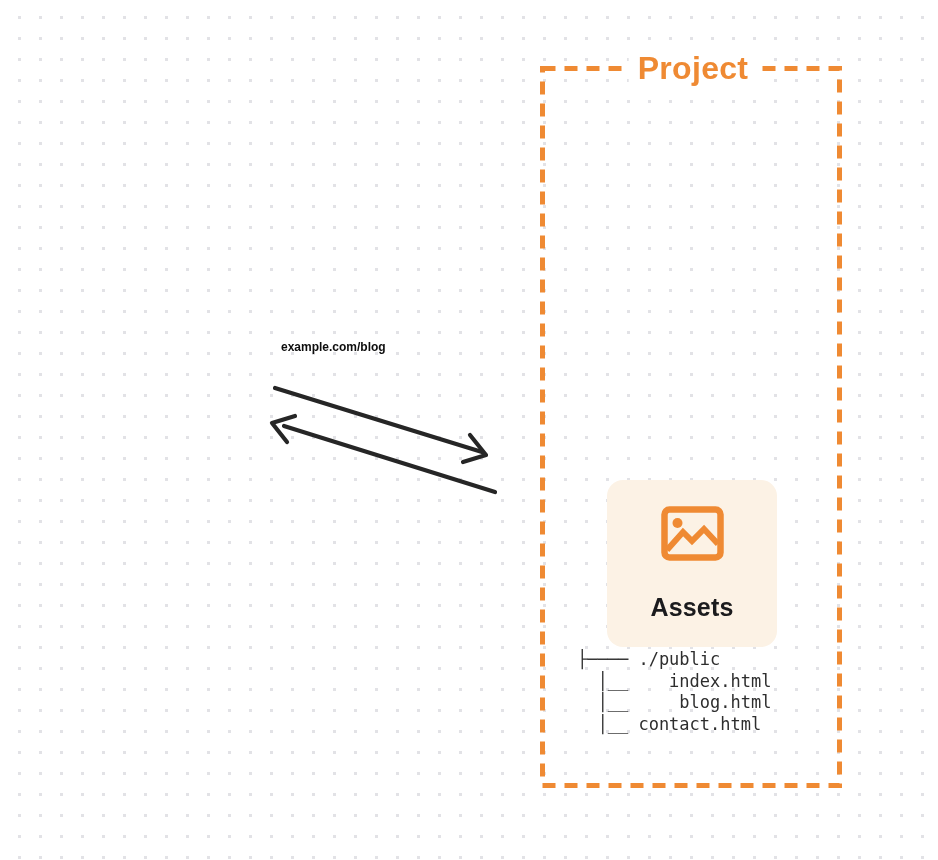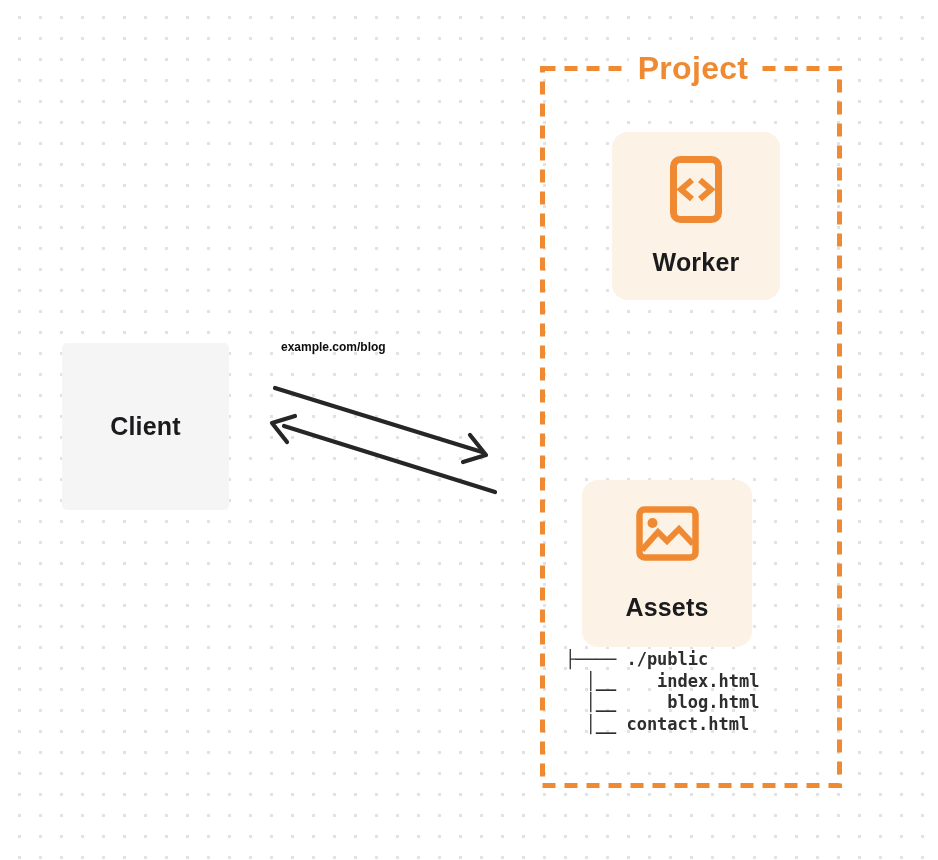--- a/index.html
+++ b/index.html
@@ -42,44 +42,44 @@
     white-space:nowrap;
   }
   .card{
     position:absolute;
     display:flex;flex-direction:column;
     align-items:center;justify-content:center;
     background:var(--card-bg);
     border-radius:16px;
   }
   .worker-card{left:612px;top:132px;width:168px;height:168px;gap:25px;}
-  .assets-card{left:582px;top:480px;width:170px;height:167px;gap:32px;}
+  .assets-card{left:607px;top:480px;width:170px;height:167px;gap:32px;}
   .card-label{
     font-size:25px;font-weight:bold;color:var(--ink);
     letter-spacing:.2px;
   }
   .client-card{
     position:absolute;
     left:62px;top:343px;width:167px;height:167px;
     background:var(--client-bg);
     border-radius:5px;
     display:flex;align-items:center;justify-content:center;
   }
   .request-label{
     position:absolute;
     left:281px;top:340px;
     font-size:12px;font-weight:bold;color:#0d0d0d;
     white-space:nowrap;
   }
   .file-tree{
     position:absolute;
-    left:565px;top:649px;
+    left:577px;top:649px;
     font-family:"DejaVu Sans Mono","Liberation Mono",monospace;
     font-size:17px;line-height:21.5px;
-    font-weight:700;
+    font-weight:400;
     color:var(--tree-ink);
     white-space:pre;
   }
   .icon-svg{display:block;}
 </style>
 </head>
 <body>
 
 <div class="canvas">
 
@@ -93,42 +93,31 @@
     </g>
 
     <g stroke="var(--arrow)" stroke-width="4.2" fill="none" stroke-linecap="round" stroke-linejoin="round">
       <path d="M495,492 L284,426"></path>
       <path d="M287,442 L272,423 L295,416"></path>
     </g>
   </svg>
 
   <div class="project-label">Project</div>
 
-  <div class="card worker-card">
-    <svg class="icon-svg" width="52" height="67" viewBox="0 0 52 67" xmlns="http://www.w3.org/2000/svg">
-      <rect x="3.5" y="3.5" width="45" height="60" rx="7" fill="none" stroke="var(--accent)" stroke-width="7"></rect>
-      <polyline points="22,24 11,33.5 22,43" fill="none" stroke="var(--accent)" stroke-width="6" stroke-linecap="butt" stroke-linejoin="miter"></polyline>
-      <polyline points="30,24 41,33.5 30,43" fill="none" stroke="var(--accent)" stroke-width="6" stroke-linecap="butt" stroke-linejoin="miter"></polyline>
-    </svg>
-    <div class="card-label">Worker</div>
-  </div>
 
   <div class="card assets-card">
     <svg class="icon-svg" width="63" height="55" viewBox="0 0 63 55" xmlns="http://www.w3.org/2000/svg">
       <rect x="3.5" y="3.5" width="56" height="48" rx="5" fill="none" stroke="var(--accent)" stroke-width="6.5"></rect>
       <circle cx="16.5" cy="17" r="5" fill="var(--accent)"></circle>
       <polyline points="6,44 22,26 31,35 43,23 57,38" fill="none" stroke="var(--accent)" stroke-width="6" stroke-linejoin="miter"></polyline>
     </svg>
     <div class="card-label">Assets</div>
   </div>
 
   <pre class="file-tree">├──── ./public
   │__    index.html
   │__     blog.html
   │__ contact.html</pre>
 
-  <div class="client-card">
-    <div class="card-label">Client</div>
-  </div>
 
   <div class="request-label">example.com/blog</div>
 
 </div>
 
 </body></html>

